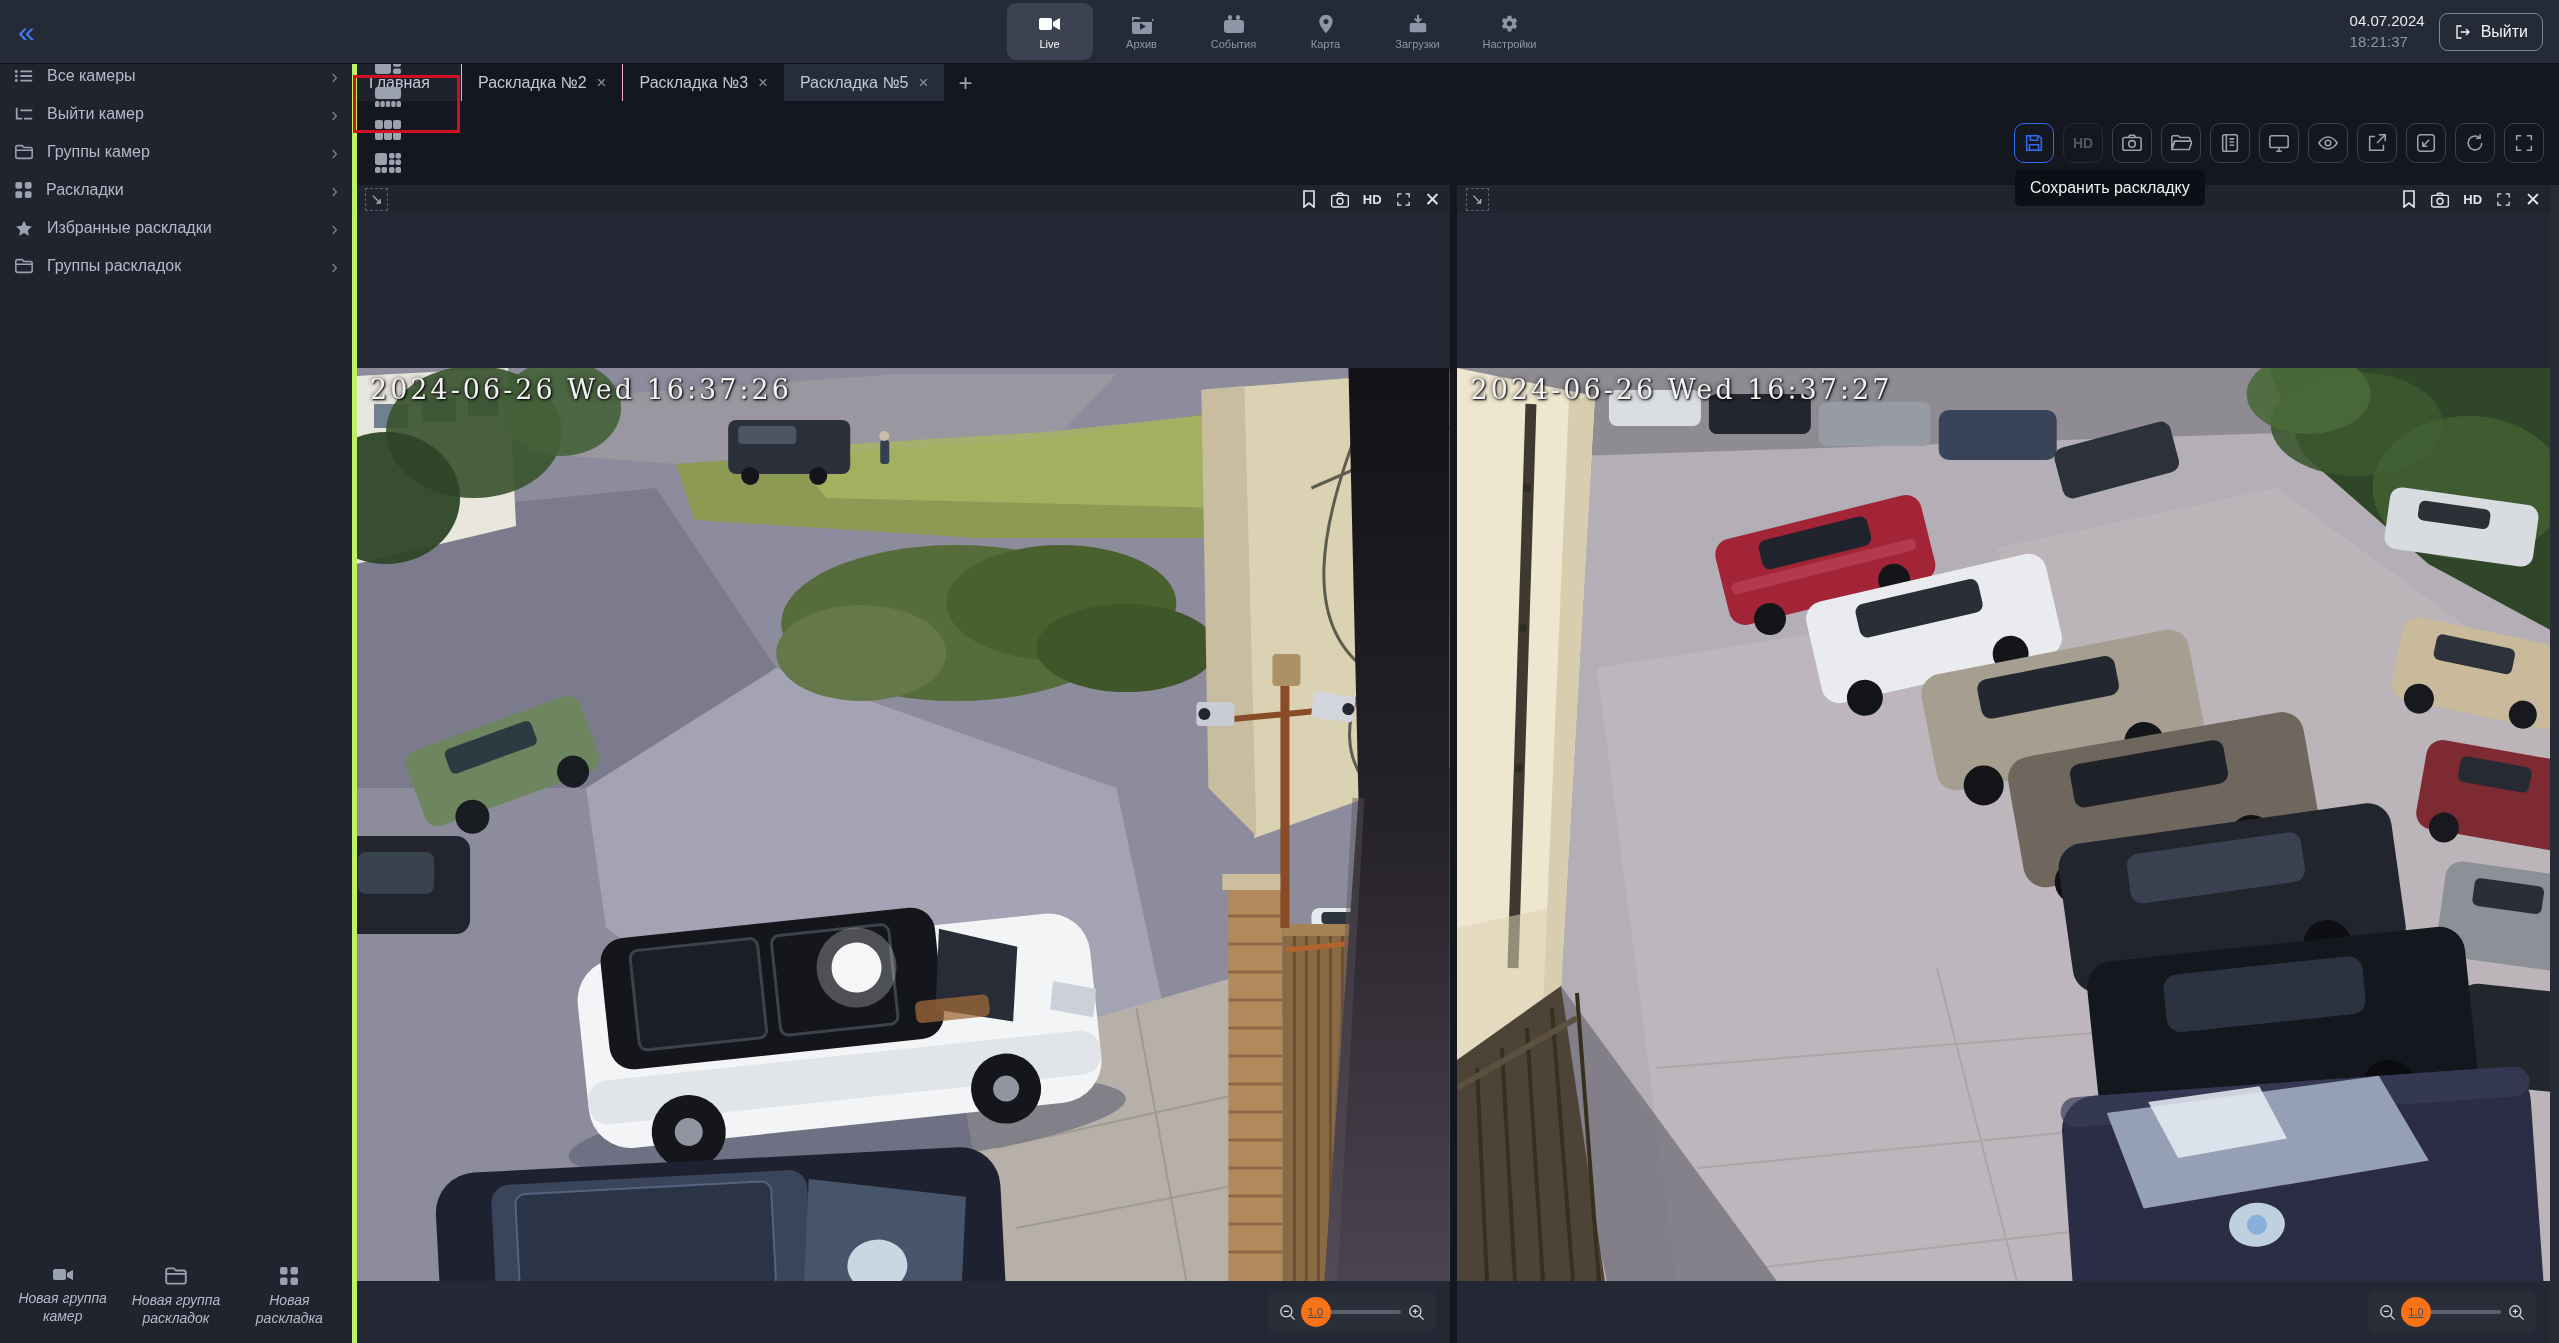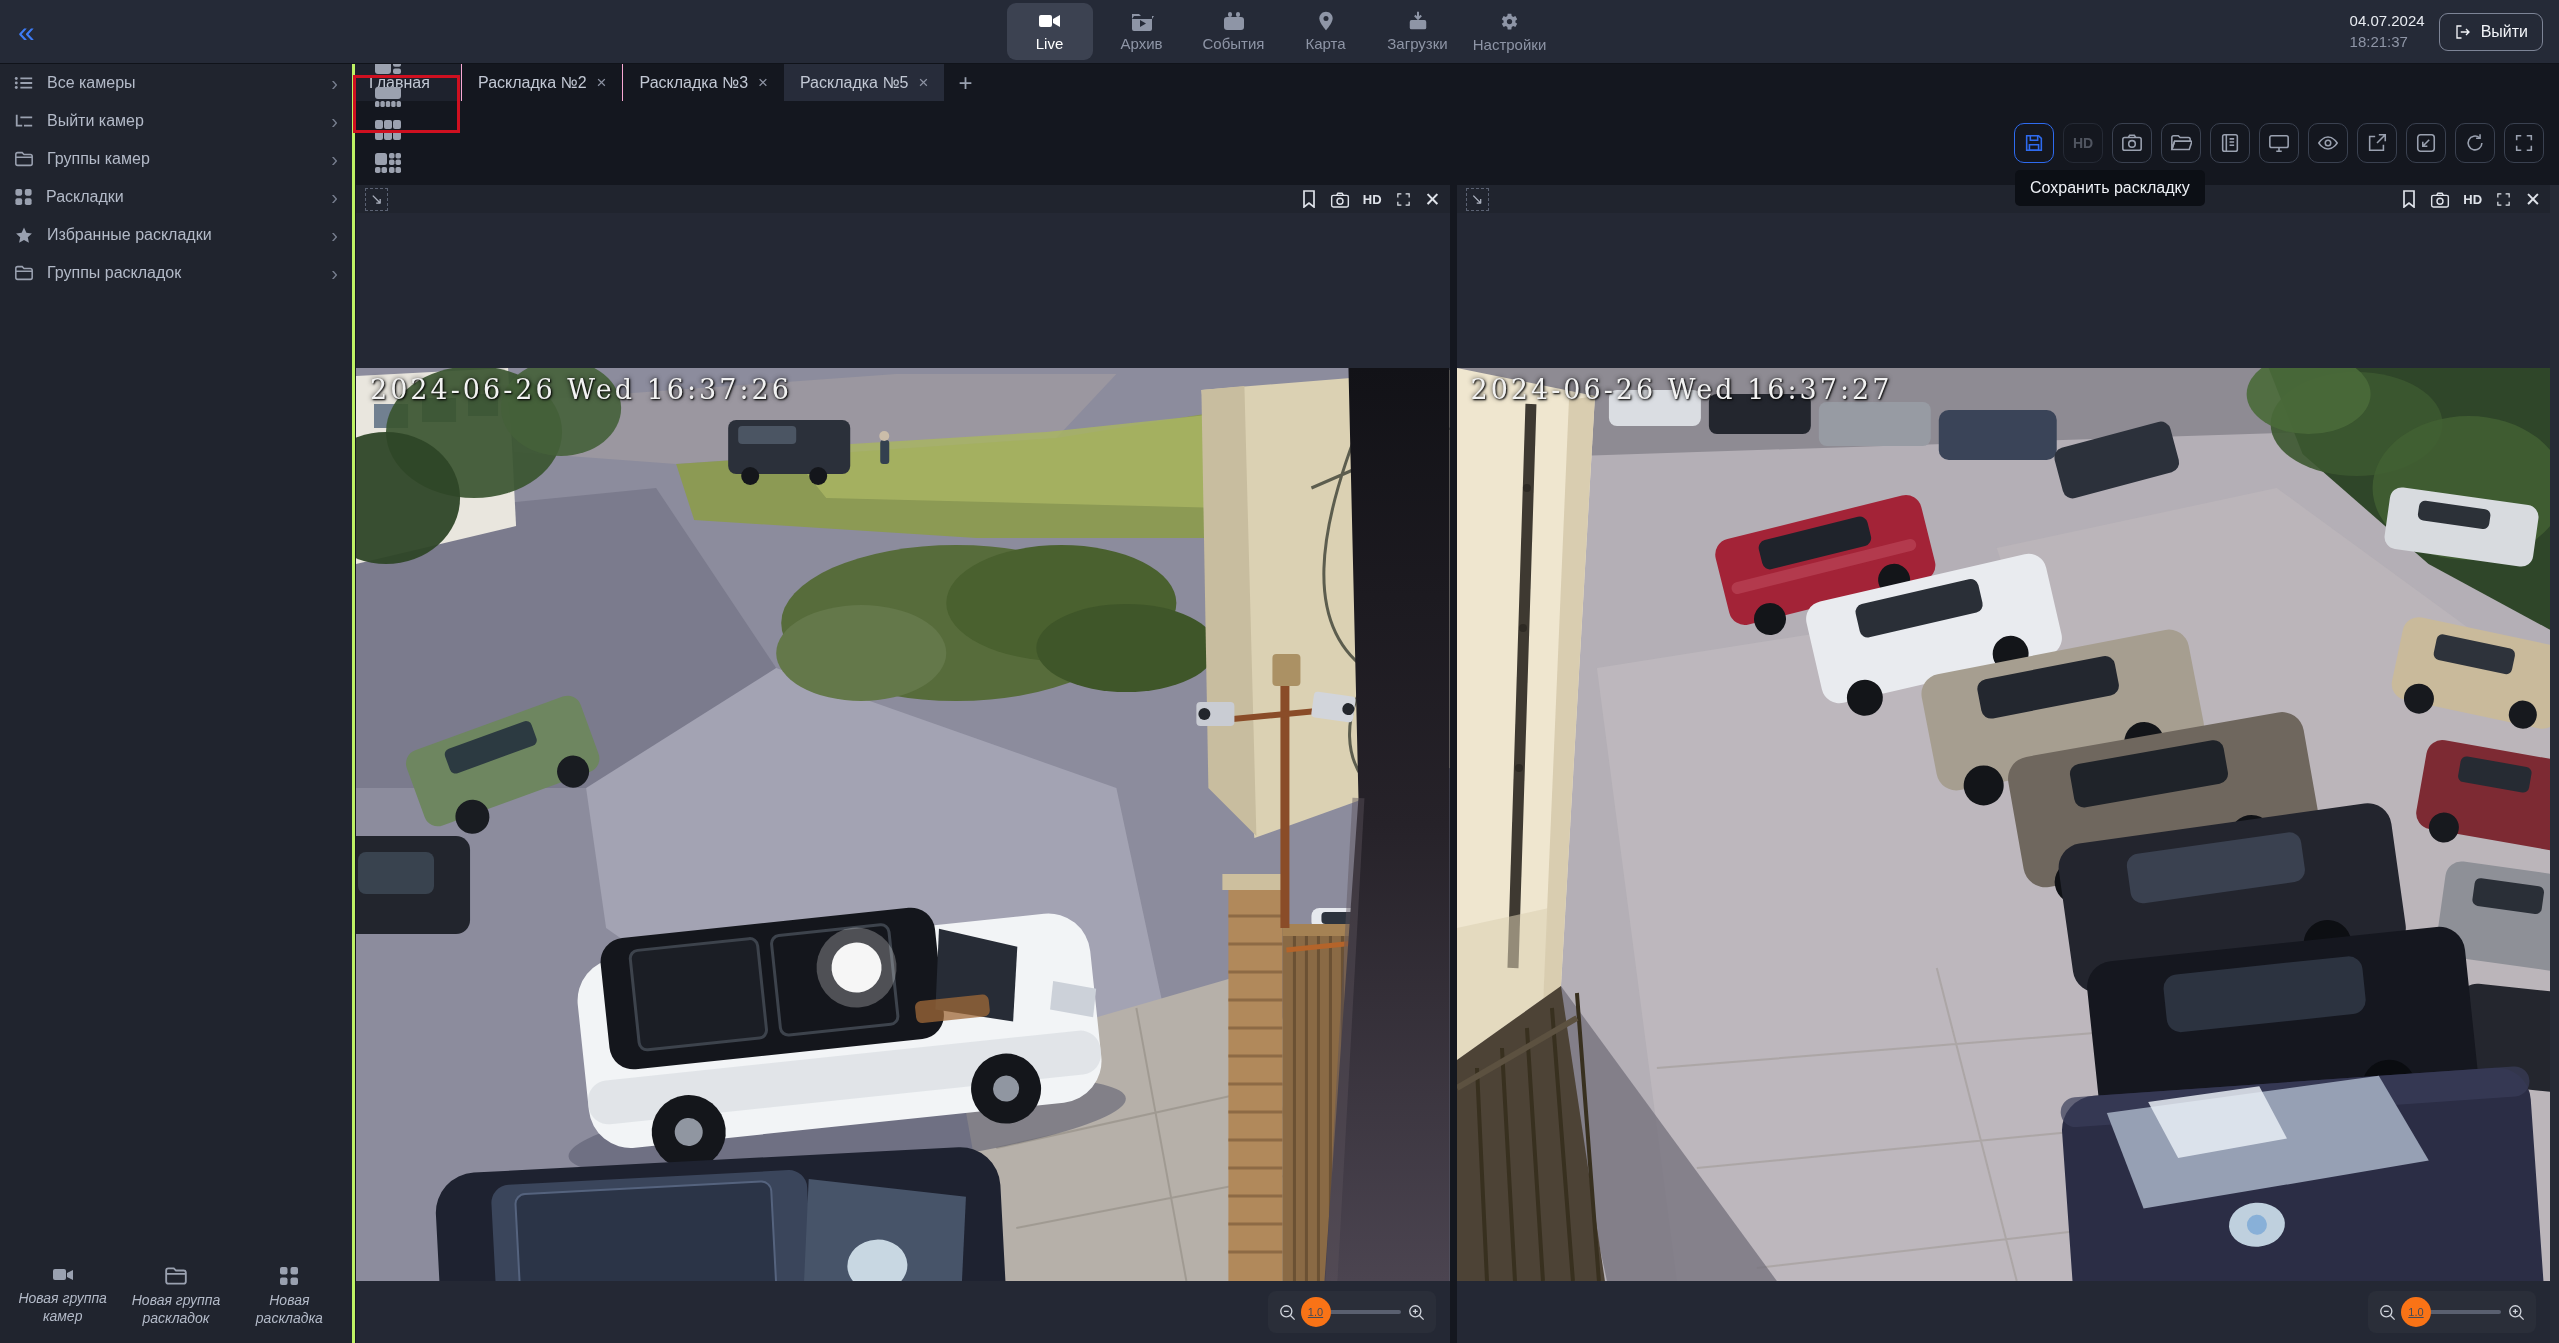--- a/index.html
+++ b/index.html
@@ -2,34 +2,34 @@
 <html><head>
 <meta charset="utf-8">
 <style>
   html,body{margin:0;padding:0;background:#14171f;}
   body{width:2559px;height:1343px;overflow:hidden;font-family:"Liberation Sans",sans-serif;color:#c7ccd8;position:relative;}
   svg{display:block;}
   
   .topbar{position:absolute;top:0;left:0;right:0;height:63px;background:#252a37;border-bottom:1px solid #10131a;display:flex;align-items:center;z-index:30;}
   .collapse{color:#3d7bf5;font-size:30px;line-height:1;margin-left:18px;cursor:pointer;user-select:none;}
   .topnav{position:absolute;left:50%;top:0;height:63px;transform:translateX(-50%);display:flex;align-items:center;gap:6px;}
-  .nav-item{width:86px;height:57px;display:flex;flex-direction:column;align-items:center;justify-content:center;gap:4px;color:#8e95a6;font-size:15px;cursor:pointer;border-radius:9px;}
+  .nav-item{width:86px;height:57px;display:flex;flex-direction:column;align-items:center;justify-content:center;gap:4px;color:#8e95a6;font-size:11px;cursor:pointer;border-radius:9px;}
   .nav-item svg{stroke:#8e95a6;fill:none;stroke-width:1.8;}
   .nav-item .fillic{fill:#8e95a6;stroke:none;}
   .nav-item.active{background:#3c4251;color:#fff;}
   .nav-item.active svg{stroke:#fff;}
   .nav-item.active .fillic{fill:#fff;}
   .top-right{margin-left:auto;display:flex;align-items:center;gap:14px;padding-right:16px;}
   .datetime{text-align:left;font-size:15px;line-height:1.35;}
   .datetime .d{color:#e8ebf1;}
   .datetime .t{color:#8e95a6;}
   .logout{display:flex;align-items:center;gap:9px;background:none;border:1px solid #7d8496;border-radius:9px;color:#f2f4f8;font-size:16px;padding:9px 14px;cursor:pointer;font-family:inherit;}
   .logout svg{stroke:#f2f4f8;fill:none;stroke-width:1.8;}
   
-  .sidebar{position:absolute;top:64px;left:0;bottom:0;width:352px;background:#20242e;border-right:3px solid #bef264;z-index:20;}
+  .sidebar{position:absolute;top:57px;left:0;bottom:0;width:352px;background:#20242e;border-right:5px solid #bef264;z-index:20;}
   .side-item{height:38px;display:flex;align-items:center;gap:13px;padding:0 14px;font-size:16px;color:#b3bac8;cursor:pointer;}
   .side-item svg{stroke:#9aa1b0;fill:none;stroke-width:1.7;}
   .side-item .fillic{fill:#9aa1b0;stroke:none;}
   .chev{margin-left:auto;color:#767d8d;font-size:20px;line-height:1;}
   .side-footer{position:absolute;bottom:0;left:0;right:0;display:flex;padding:8px 6px 12px;}
   .footer-btn{flex:1;display:flex;flex-direction:column;align-items:center;gap:6px;color:#b3bac8;font-size:14px;text-align:center;line-height:1.25;cursor:pointer;padding:4px 2px;font-style:italic;}
   .footer-btn svg{stroke:#9aa1b0;fill:none;stroke-width:1.7;}
   .footer-btn .fillic{fill:#9aa1b0;stroke:none;}
   
   .main{position:absolute;top:64px;left:353px;right:0;bottom:0;background:#14171f;}

